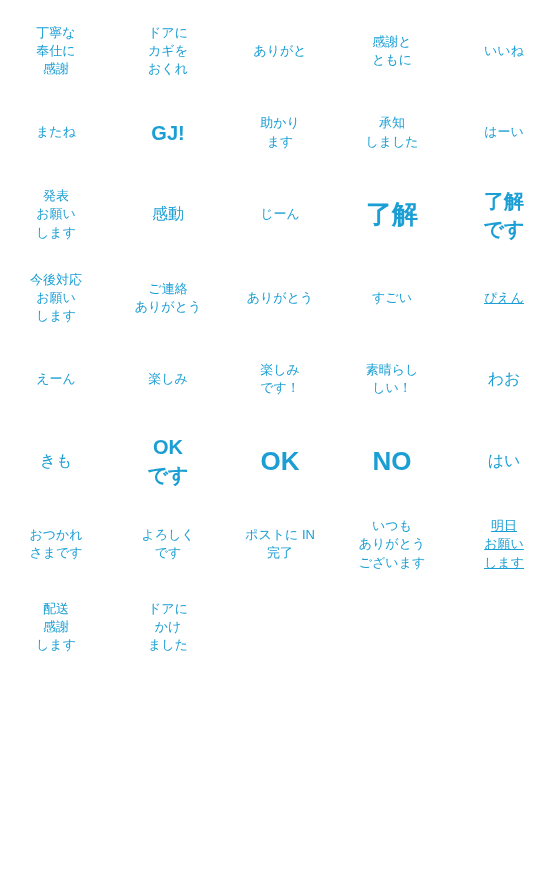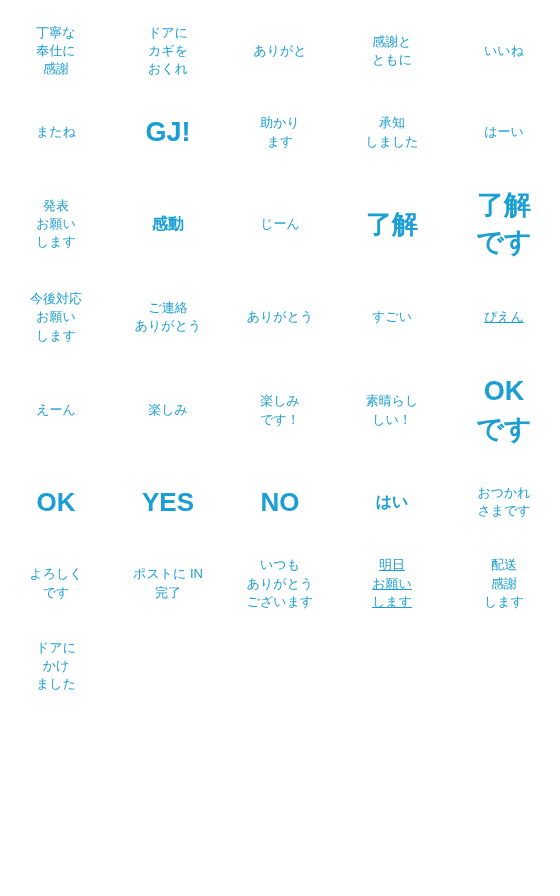--- a/index.html
+++ b/index.html
@@ -21,30 +21,30 @@
       align-items: center;
       justify-content: center;
       text-align: center;
       padding: 14px 4px;
       color: #1a9ed4;
       font-size: 13px;
       line-height: 1.4;
       min-height: 80px;
     }
     .cell.large {
-      font-size: 27px;
+      font-size: 20px;
       font-weight: bold;
     }
     .cell.xlarge {
       font-size: 26px;
       font-weight: bold;
     }
     .cell.medium {
       font-size: 16px;
-      font-weight: bold;
+      font-weight: normal;
     }
   </style>
 </head>
 <body>
 
 <div class="grid-container">
 <div class="cell" style="white-space: pre-line;">丁寧な
 奉仕に
 感謝</div>
     <div class="cell" style="white-space: pre-line;">ドアに
@@ -76,24 +76,25 @@
 ありがとう</div>
     <div class="cell" style="white-space: pre-line;">ありがとう</div>
     <div class="cell" style="white-space: pre-line;">すごい</div>
     <div class="cell" style="white-space: pre-line; text-decoration: underline;">ぴえん</div>
     <div class="cell" style="white-space: pre-line;">えーん</div>
     <div class="cell" style="white-space: pre-line;">楽しみ</div>
     <div class="cell" style="white-space: pre-line;">楽しみ
 です！</div>
     <div class="cell" style="white-space: pre-line;">素晴らし
 しい！</div>
+    <div class="cell medium" style="white-space: pre-line;">わお</div>
+    <div class="cell medium" style="white-space: pre-line;">きも</div>
     <div class="cell large" style="white-space: pre-line;">OK
 です</div>
     <div class="cell xlarge" style="white-space: pre-line;">OK</div>
-    <div class="cell xlarge" style="white-space: pre-line;">YES</div>
     <div class="cell xlarge" style="white-space: pre-line;">NO</div>
     <div class="cell medium" style="white-space: pre-line;">はい</div>
     <div class="cell" style="white-space: pre-line;">おつかれ
 さまです</div>
     <div class="cell" style="white-space: pre-line;">よろしく
 です</div>
     <div class="cell" style="white-space: pre-line;">ポストに IN
 完了</div>
     <div class="cell" style="white-space: pre-line;">いつも
 ありがとう

